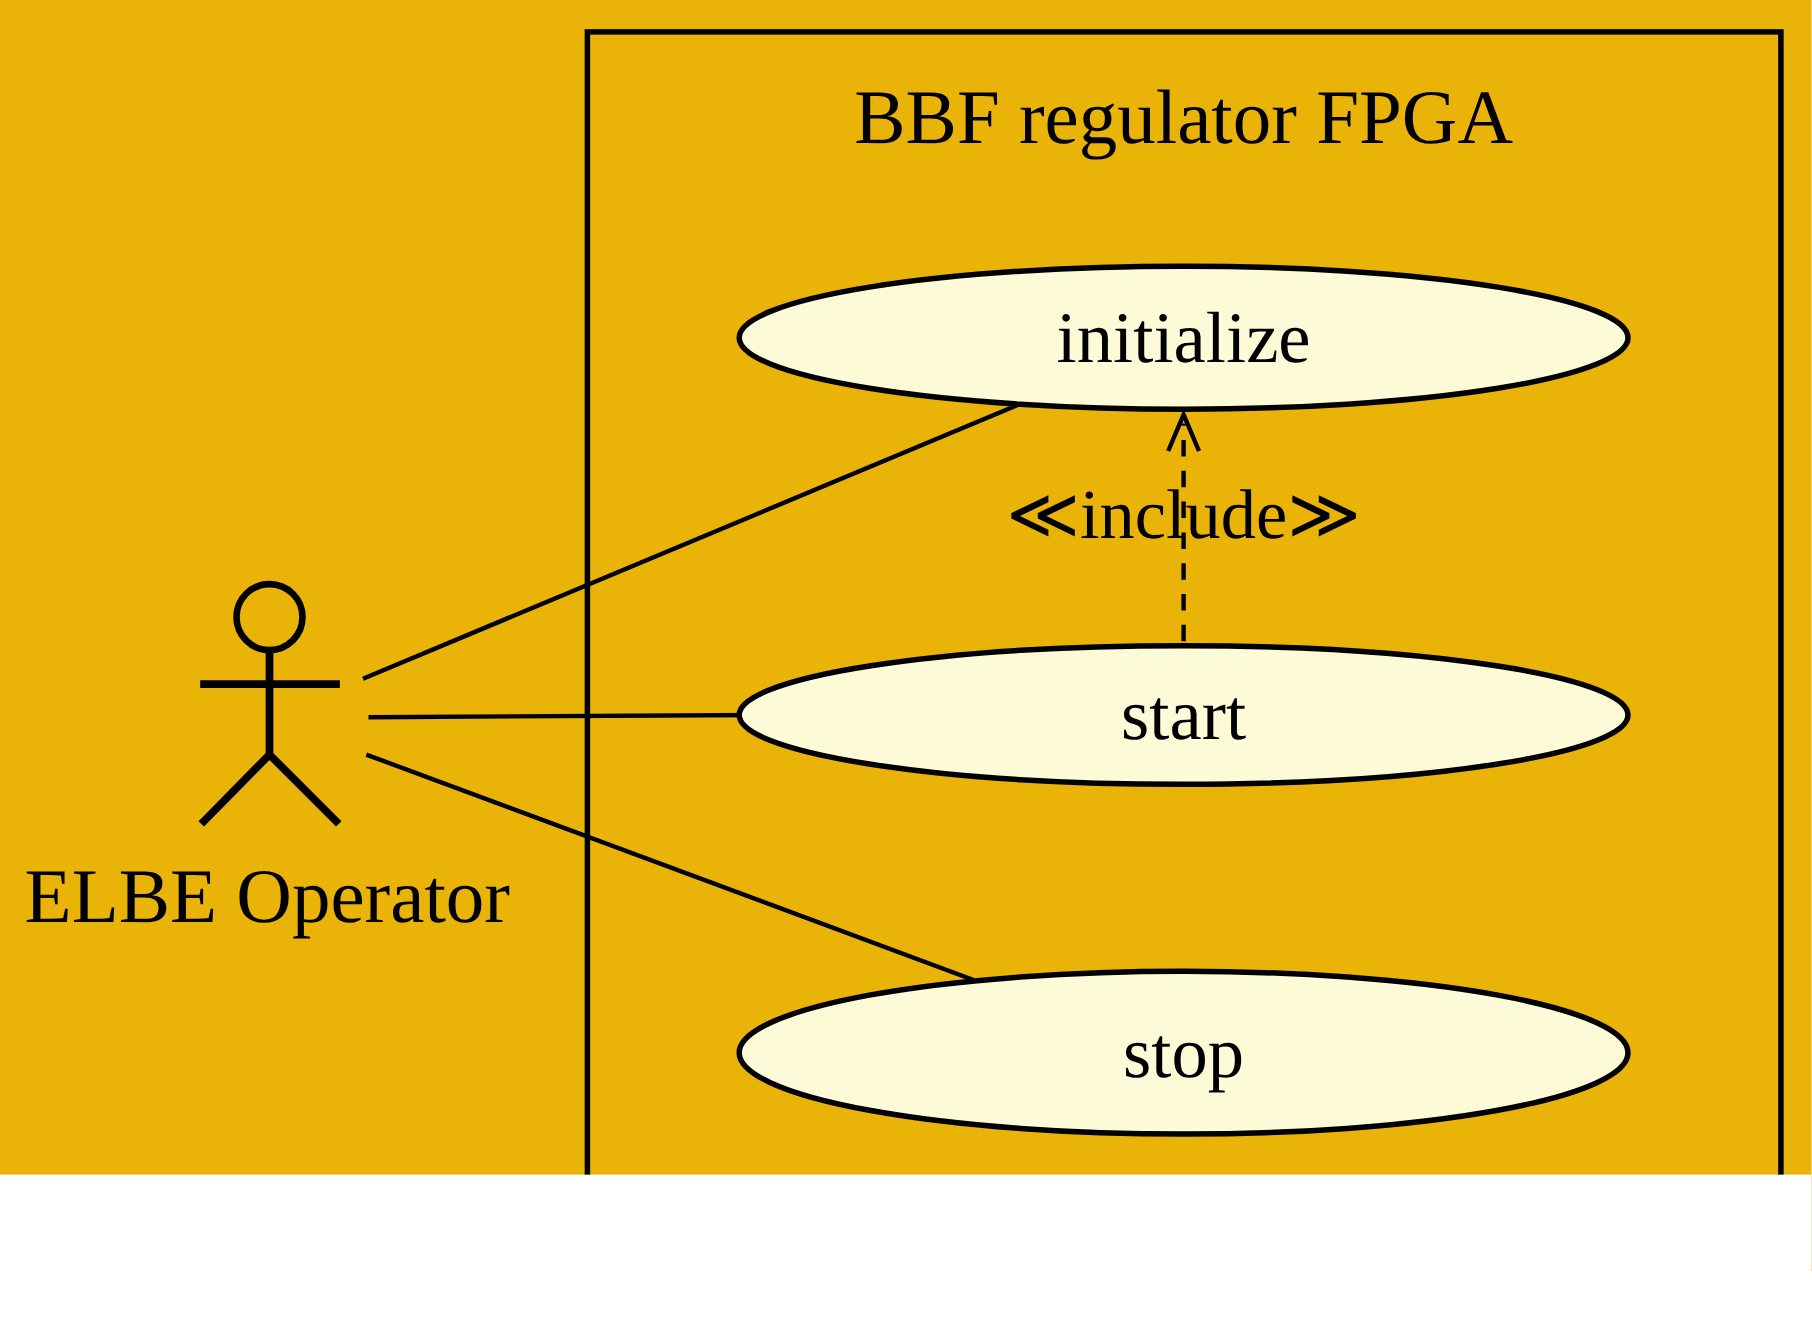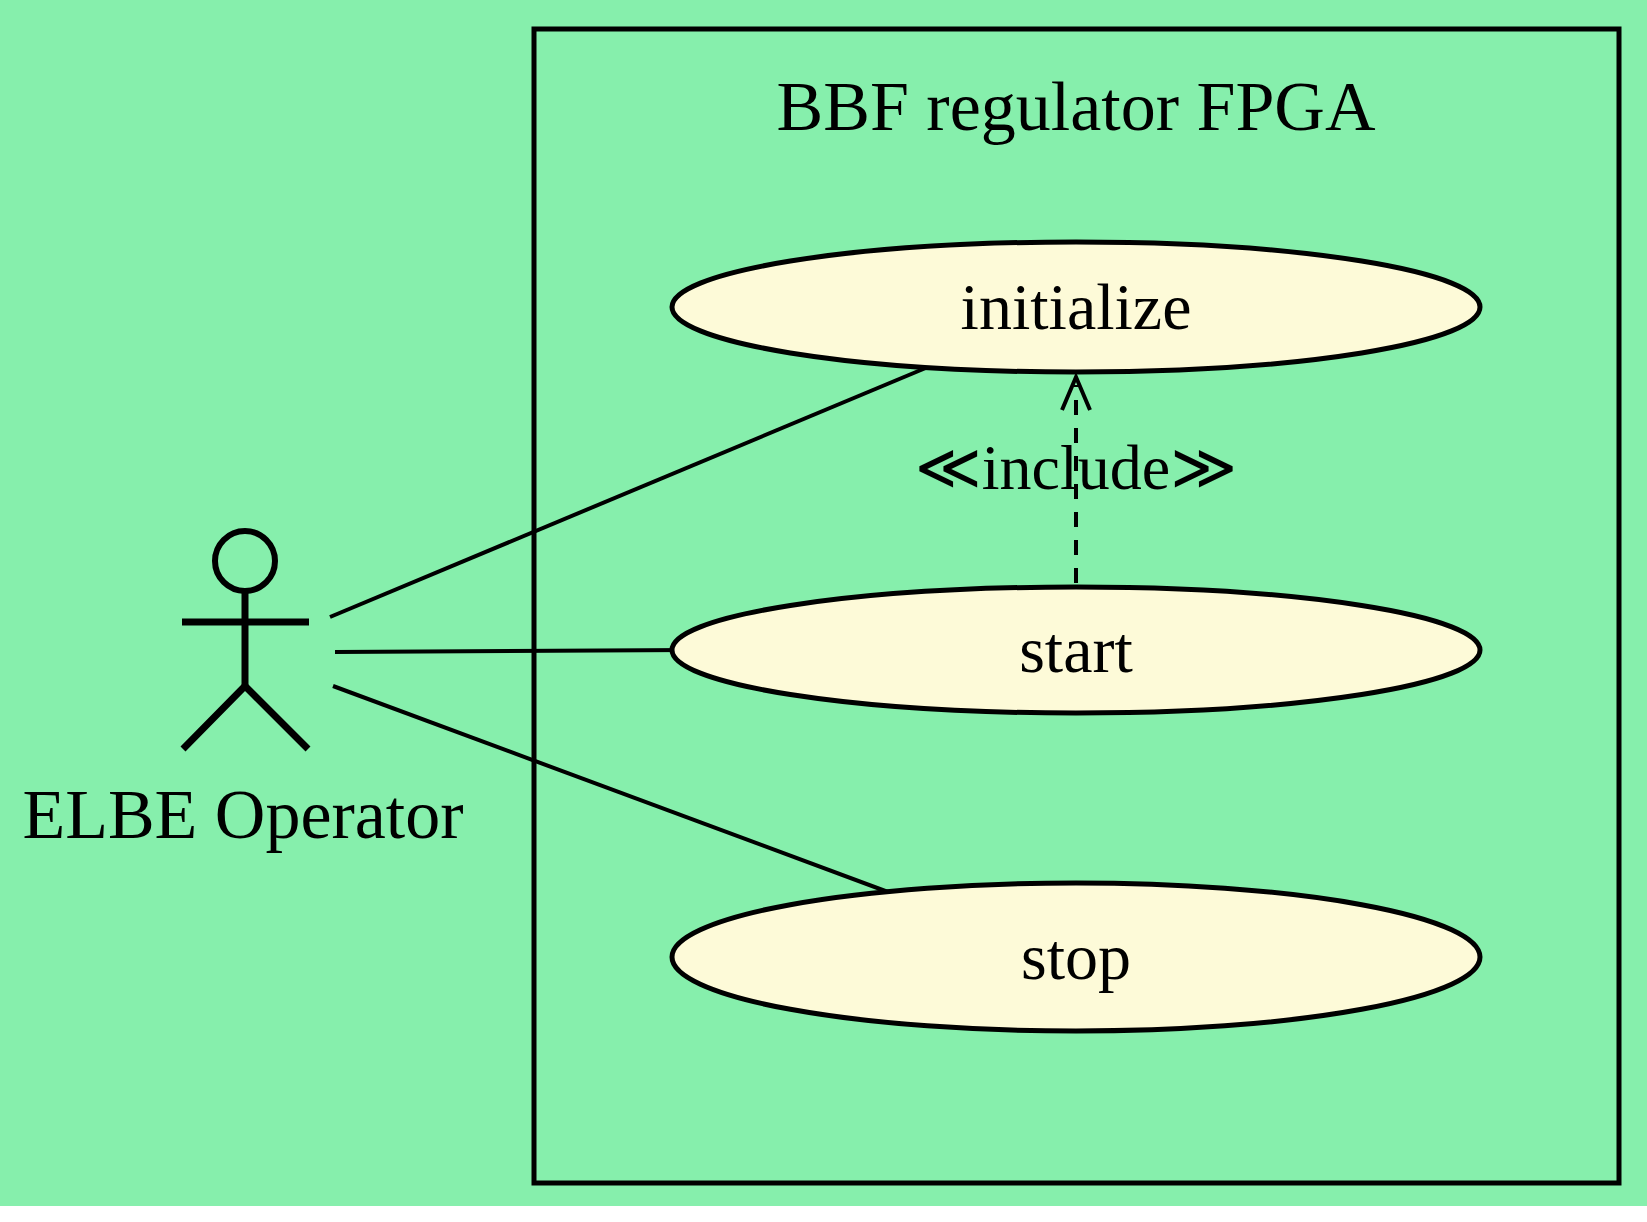--- a/index.html
+++ b/index.html
@@ -3,22 +3,22 @@
 <meta charset="utf-8">
 <style>
   html, body {
     margin: 0;
     padding: 0;
     background: #ffffff;
   }
   #canvas {
     position: relative;
     width: 1647px;
-    height: 1206px;
-    background: #86efac;
+    height: 1068px;
+    background: #eab308;
     overflow: hidden;
   }
   svg text {
     font-family: "Liberation Serif", "DejaVu Serif", serif;
     fill: #000000;
   }
   .title-text   { font-size: 70px; }
   .uc-text      { font-size: 66px; }
   .include-text { font-size: 64px; }
   .actor-text   { font-size: 70px; }

